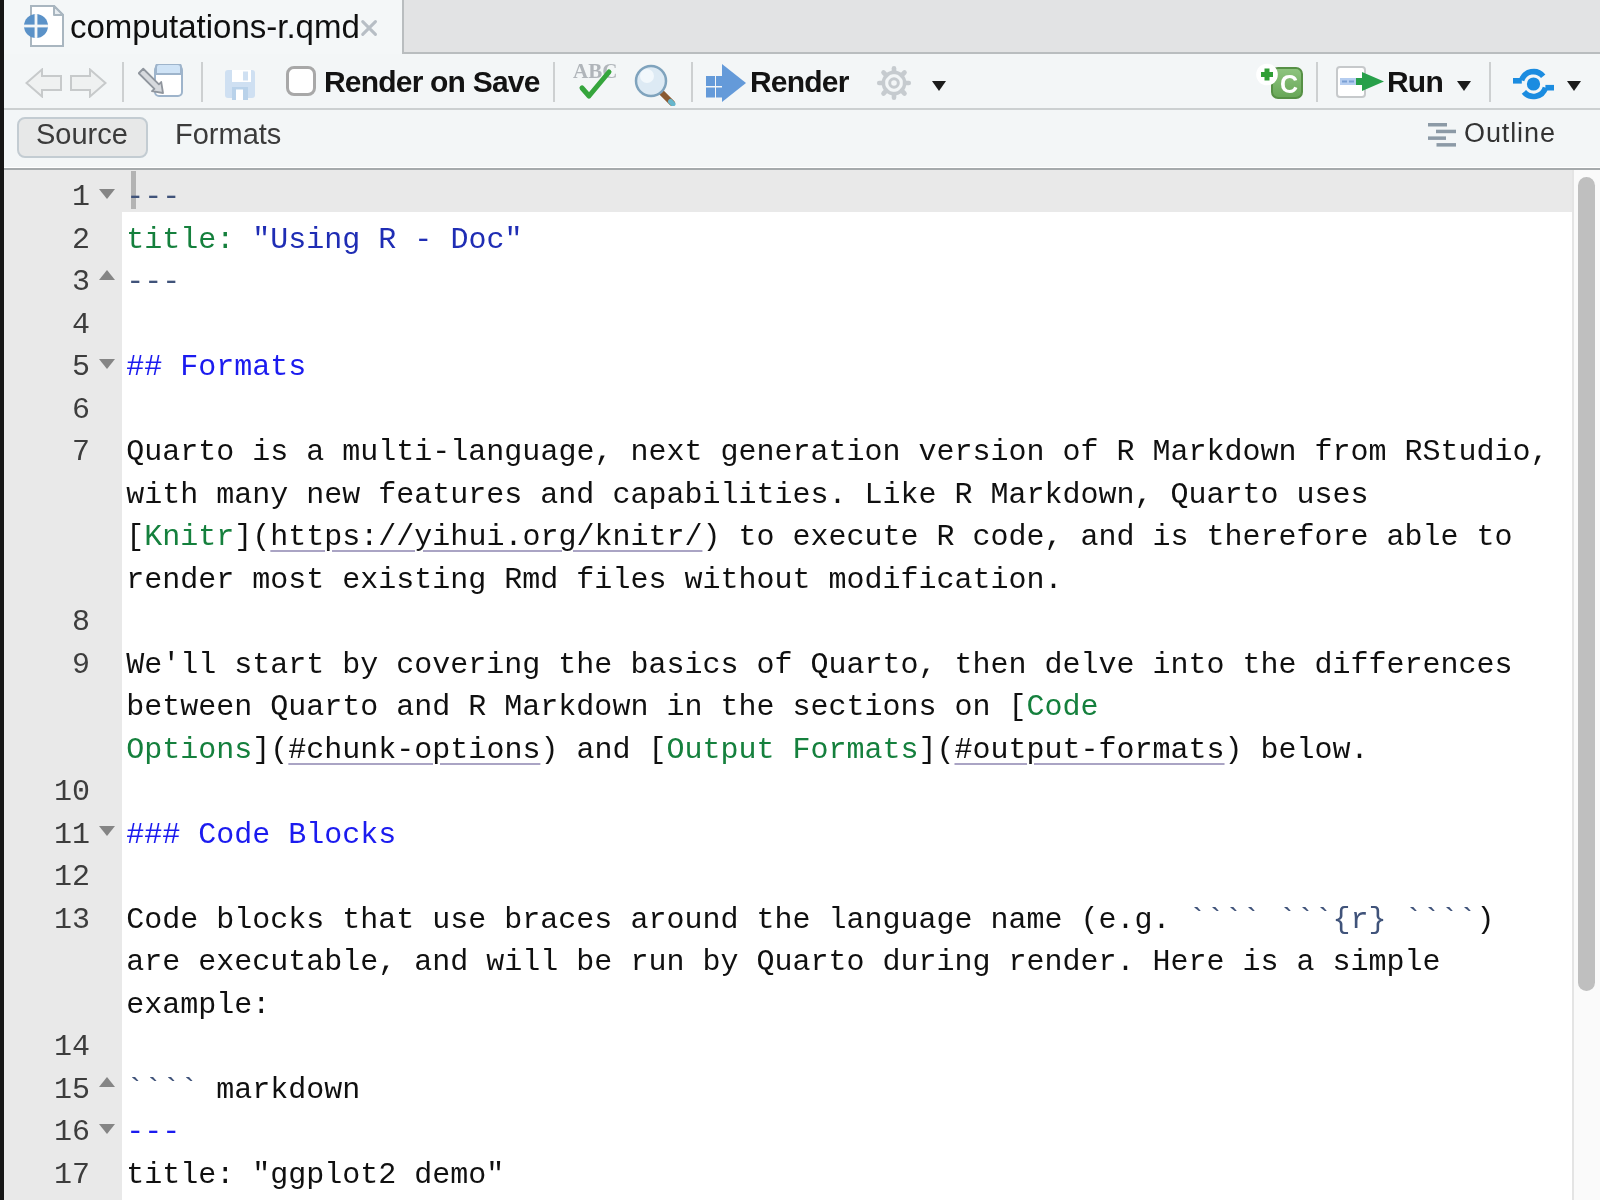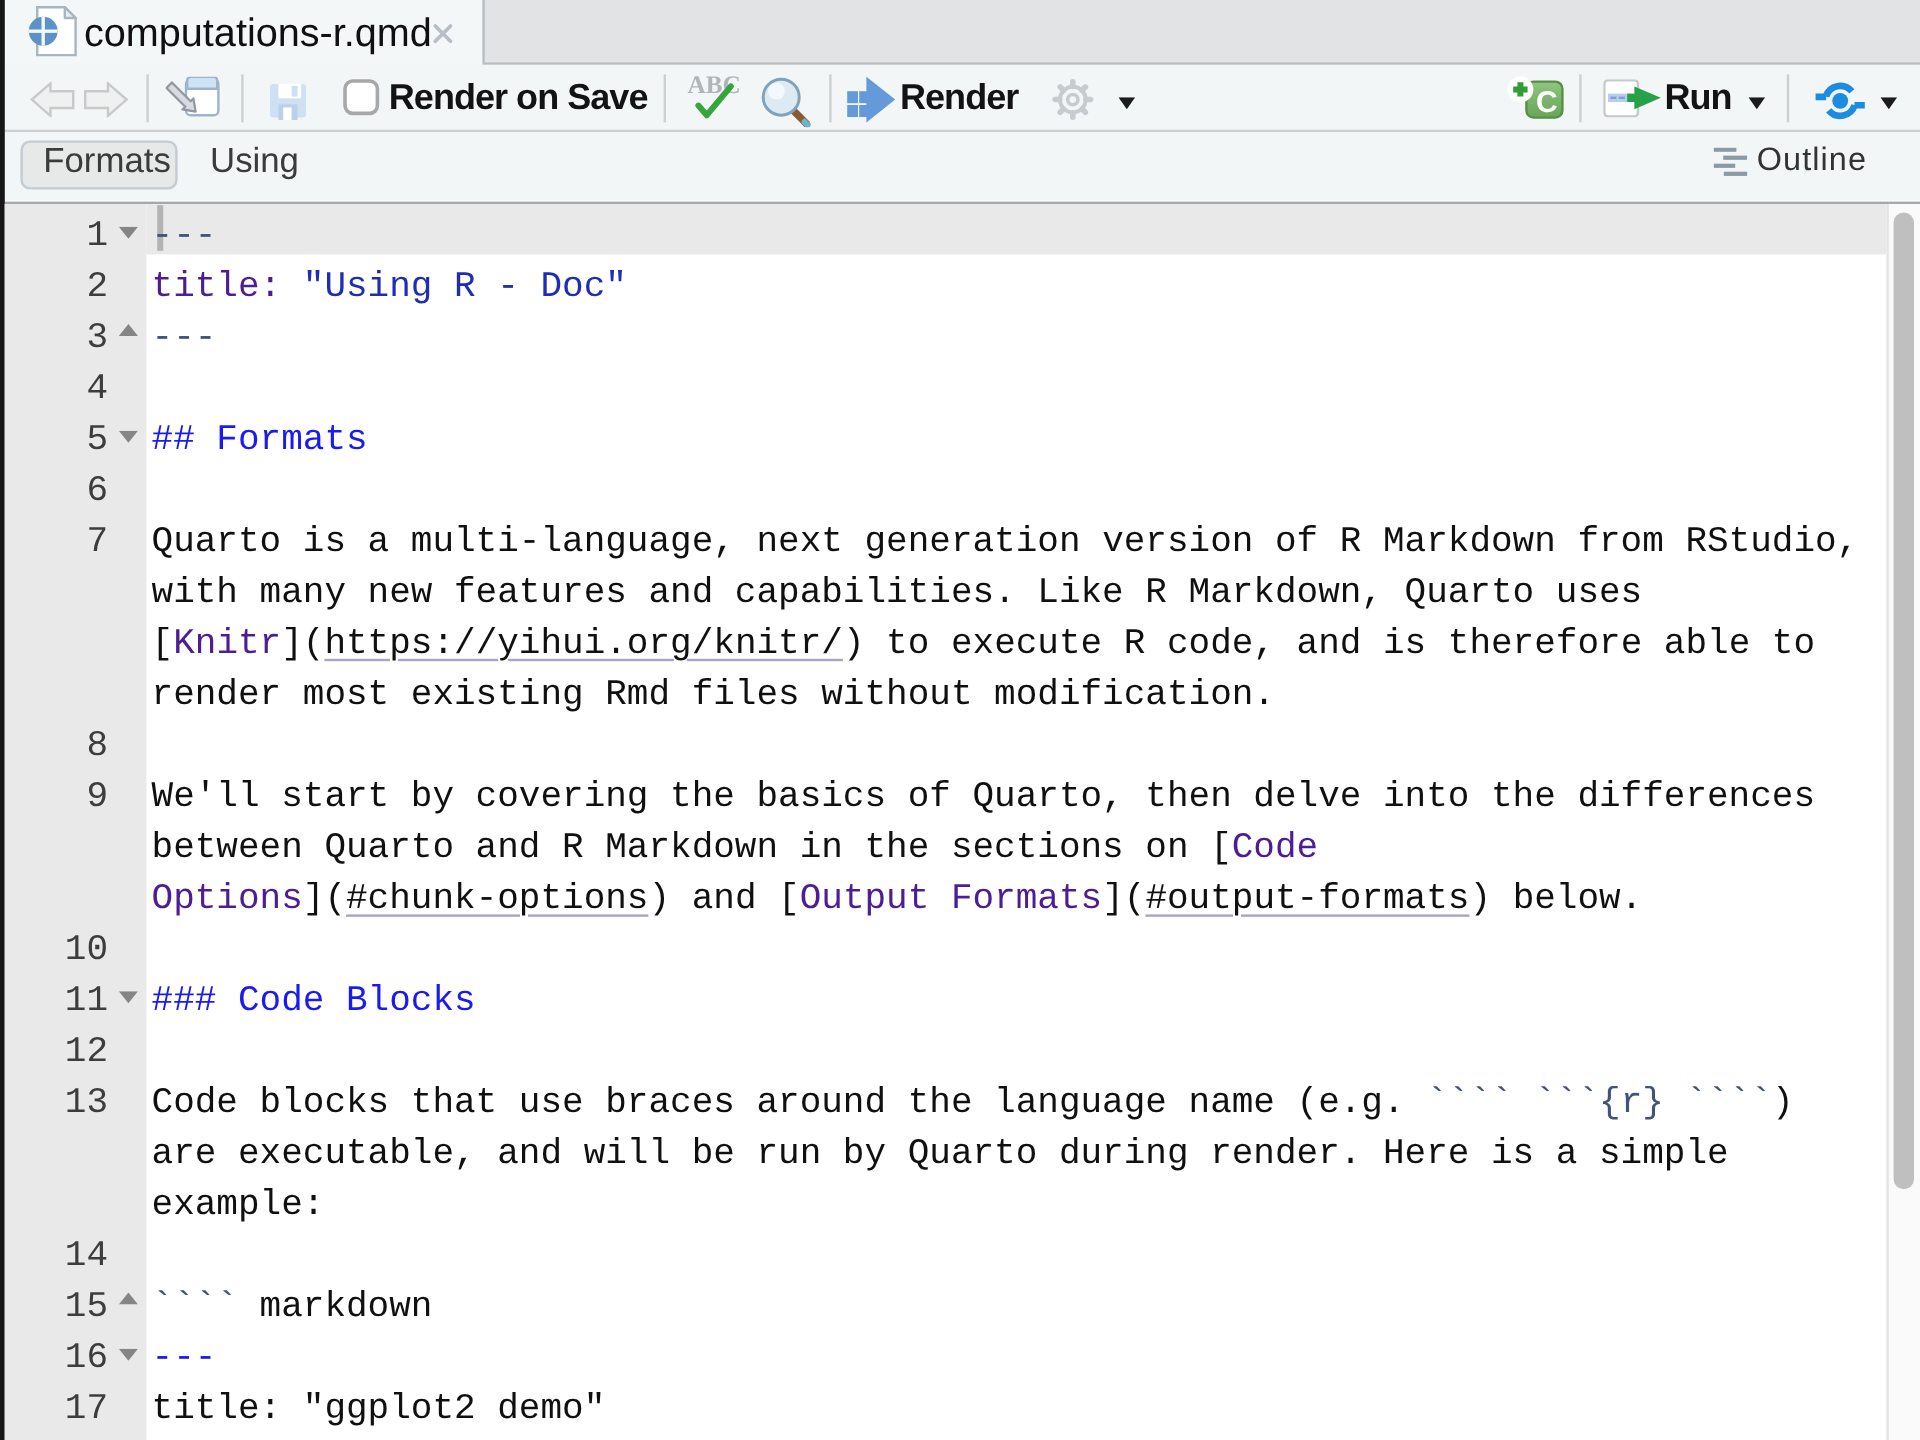--- a/index.html
+++ b/index.html
@@ -31,21 +31,21 @@
   #line1hl{left:122px;top:170px;width:1450px;height:42px;background:#e9e9e9;}
   #cursor{left:131px;top:171px;width:5px;height:38px;background:#b3b3b3;}
   #sbtrack{left:1572px;top:170px;width:28px;height:1030px;background:#fafafa;
            border-left:2px solid #e4e4e4;box-sizing:border-box;}
   #sbthumb{left:1578px;top:177px;width:17px;height:814px;background:#bfbfbf;border-radius:9px;}
   pre{margin:0;font-family:"Liberation Mono", monospace;font-size:30px;
       line-height:42.5px;white-space:pre;}
   #nums{left:4px;top:176px;width:86px;text-align:right;color:#3d3d3d;}
   #code{left:126.3px;top:176px;color:#101010;}
   .sl{color:#40537a;}   
-  .mg{color:#4c1d95;}   
+  .mg{color:#15803d;}   
   .bl{color:#1f2db4;}   
   .hb{color:#1b1bef;}   
   .ul{text-decoration:underline;text-decoration-color:#aaa4c4;text-decoration-thickness:2px;text-underline-offset:5px;}
   .sq{text-decoration-style:wavy;text-decoration-color:#c89a45;
       text-decoration-thickness:2px;text-underline-offset:6px;}
 </style>
 </head>
 <body>
 <div id="app">
   <div class="abs" id="tabbar"></div>
@@ -178,22 +178,22 @@
       <path d="M34.4 21.7 L43 21.7"></path>
       <path d="M34.5 21.6 A 12.5 12.5 0 0 1 12.9 25.9"></path>
     </g>
     <circle cx="22.5" cy="18" r="6.6" fill="#1b8ce0"></circle>
   </svg>
   <svg class="abs" style="left:1567px;top:81px" width="14" height="10" viewBox="0 0 14 10">
     <polygon points="0,0 14,0 7,10" fill="#1c1c1c"></polygon>
   </svg>
 
   <div class="abs" id="srcbtn"></div>
-  <div class="abs" id="srctext">Formats</div>
-  <div class="abs" id="vistext">Using</div>
+  <div class="abs" id="srctext">Source</div>
+  <div class="abs" id="vistext">Formats</div>
   <svg class="abs" style="left:1428px;top:123px" width="28" height="26" viewBox="0 0 28 26">
     <g fill="#8c9aa6">
       <rect x="0" y="0" width="19" height="3.5"></rect>
       <rect x="8" y="6.7" width="20" height="3.5"></rect>
       <rect x="0" y="13.4" width="18" height="3.5"></rect>
       <rect x="8.5" y="20.1" width="20" height="3.5"></rect>
     </g>
   </svg>
   <div class="abs" id="outlinetext">Outline</div>
 

